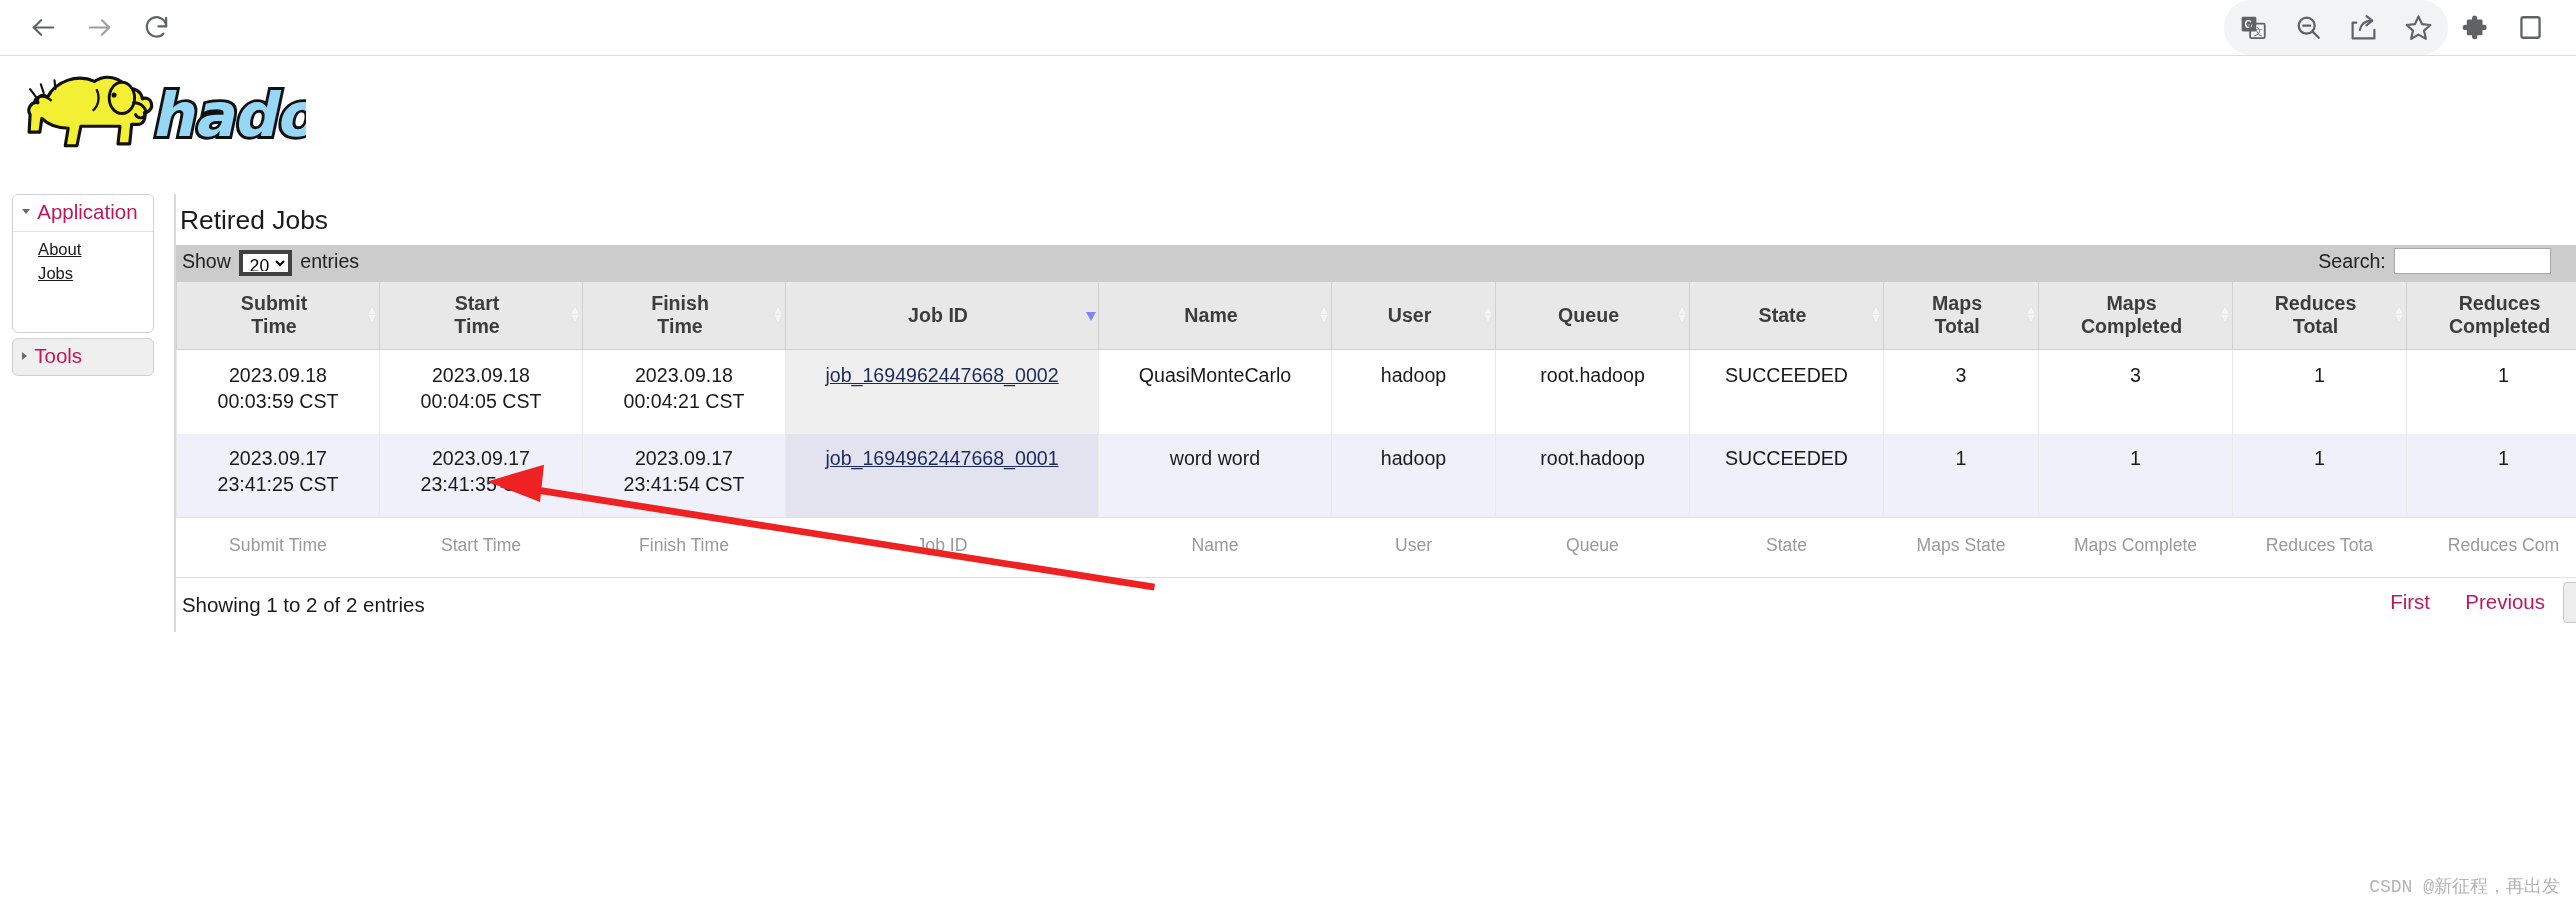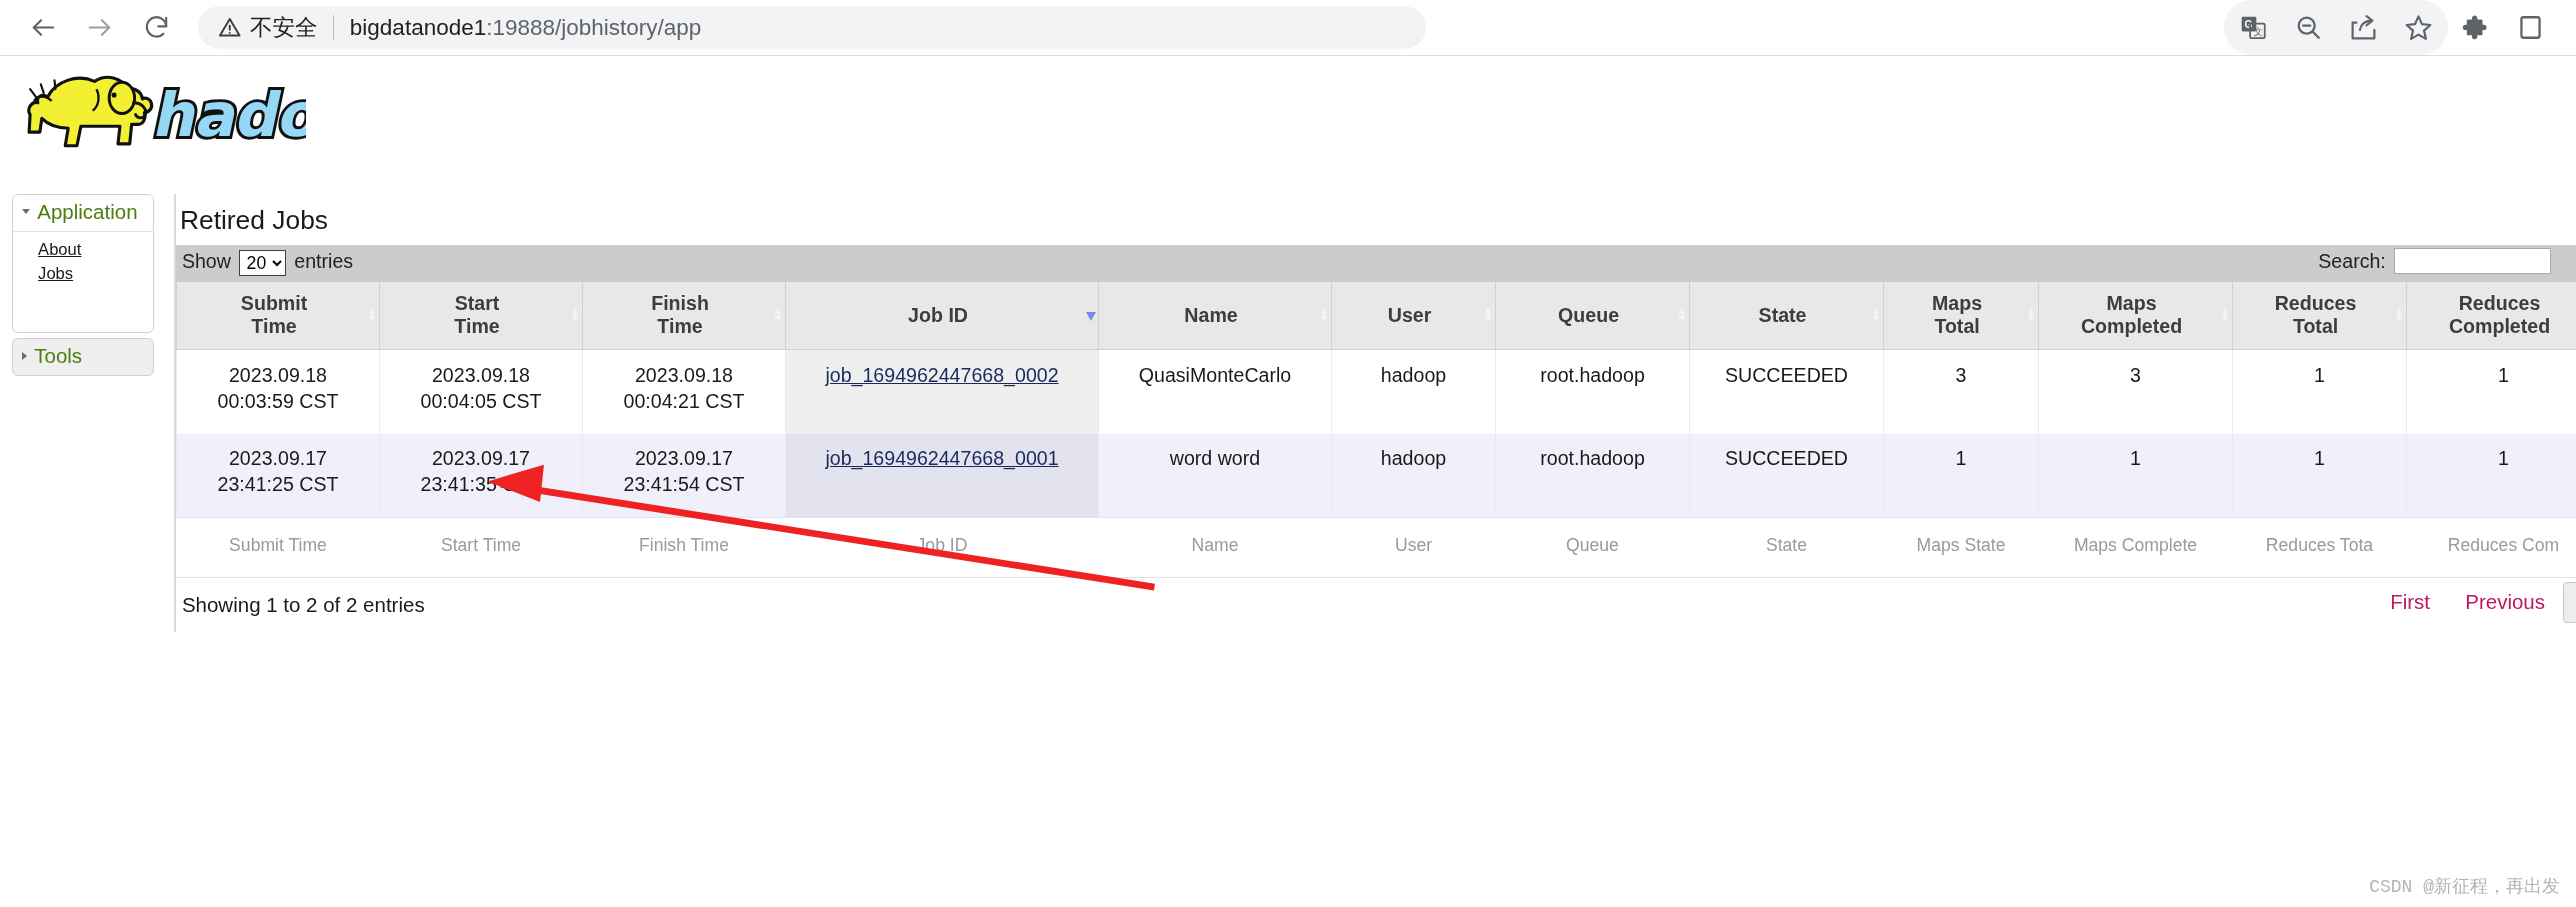--- a/index.html
+++ b/index.html
@@ -117,21 +117,21 @@
     margin-left:3.9px;
   }
   .tri-right{
     width:0;height:0;
     border-top:4.9px solid transparent;
     border-bottom:4.9px solid transparent;
     border-left:5.9px solid #6b6b6b;
     margin-left:3.9px;
   }
   .nav-header-label{
-    font-size:20.5px;color:#4d7c0f;
+    font-size:20.5px;color:#be185d;
     font-family:"Liberation Sans",sans-serif;
   }
   .nav-body{
     padding:5.9px 0 45px 0;
     min-height:45px;
   }
   .nav-link{
     display:block;
     font-size:16.6px;
     color:#1a1a1a;
@@ -179,21 +179,21 @@
     position:relative;
   }
   .dt-length{
     display:flex;align-items:flex-start;gap:7.8px;
     font-size:19.6px;color:#222;
   }
   .dt-select{
     font-size:17.6px;
     font-family:"Liberation Sans",sans-serif;
     padding:1px 2.9px;
-    border:1px solid #404040;
+    border:4px solid #404040;
     background:#ffffff;
     height:25.4px;
   }
   .dt-filter{
     position:absolute;right:45px;top:3.9px;
     display:flex;align-items:center;gap:7.8px;
     font-size:19.6px;color:#222;
   }
   .dt-search-input{
     width:157px;height:25.4px;
@@ -372,33 +372,20 @@
       </svg>
     </div>
     <div class="nav-btn">
       <svg width="29" height="29" viewBox="0 0 24 24" fill="none" stroke="currentColor" stroke-width="1.8" stroke-linecap="round" stroke-linejoin="round">
         <path d="M20 11a8 8 0 1 0-2.3 6.1"></path>
           <polyline points="20,4 20,11 13.5,11"></polyline>
       </svg>
     </div>
   </div>
 
-  <div class="omnibox">
-    <div class="warn-wrap">
-      <svg class="warn-icon" width="23.5" height="23.5" viewBox="0 0 24 24" fill="currentColor">
-        <path d="M12 3 L22 20 L2 20 Z" fill="none" stroke="currentColor" stroke-width="2" stroke-linejoin="round"></path>
-        <rect x="11" y="9" width="2" height="6" rx="1"></rect>
-        <rect x="11" y="16.3" width="2" height="2" rx="1"></rect>
-      </svg>
-      <span class="insecure-text">不安全</span>
-    </div>
-    <div class="omni-divider"></div>
-    <div class="url-text"><span>bigdatanode1</span><span class="dim">:19888/jobhistory/app</span></div>
-    <div class="omni-spacer"></div>
-  </div>
 
   <div class="toolbar-icons">
     <div class="tb-group">
       <div class="tb-icon">
         <svg width="27" height="27" viewBox="0 0 24 24">
           <rect x="1.5" y="2.5" width="13" height="13" rx="1.2" fill="#5f6368"></rect>
           <text x="4" y="12.5" font-size="9" fill="#ffffff" font-family="Liberation Sans, sans-serif" font-weight="bold">G</text>
           <rect x="9" y="8.5" width="13" height="13" rx="1.2" fill="none" stroke="#5f6368" stroke-width="1.6"></rect>
           <text x="12" y="18.5" font-size="8.5" fill="#5f6368" font-family="Liberation Sans, sans-serif">文</text>
         </svg>

